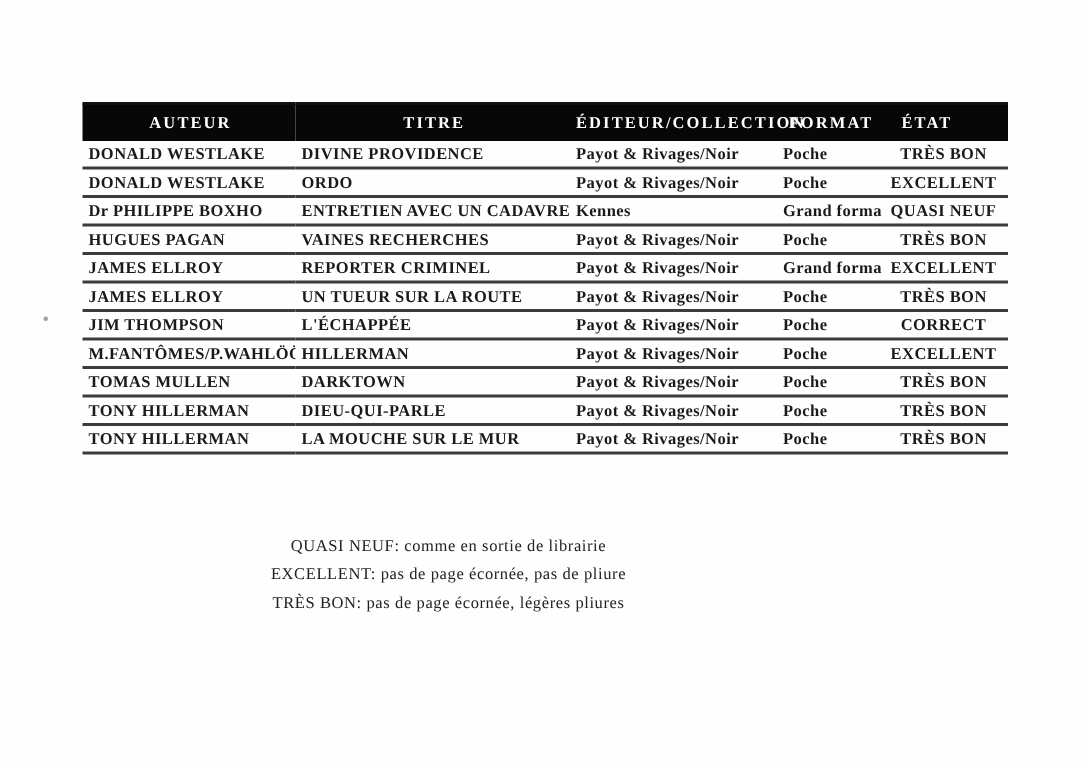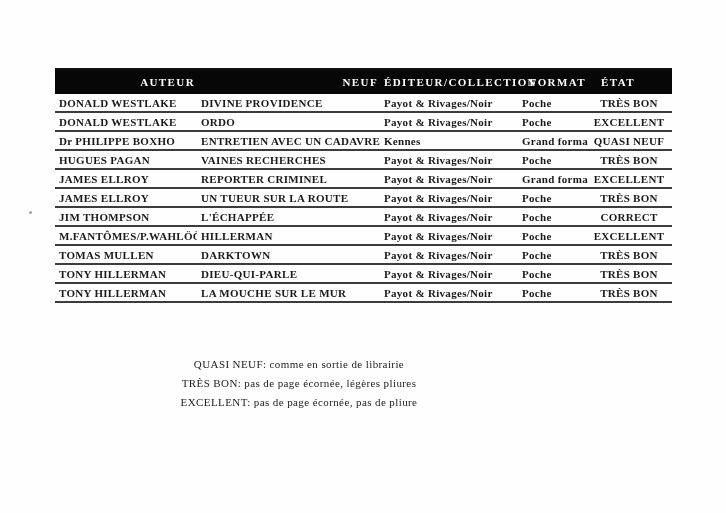--- a/index.html
+++ b/index.html
@@ -22,21 +22,21 @@
     width: 617px;
     border-collapse: collapse;
     table-layout: fixed;
   }
   .books-table thead th {
     background: #070707;
     color: #ffffff;
     font-size: 11px;
     font-weight: bold;
     letter-spacing: 1.4px;
-    text-align: right;
+    text-align: center;
     padding: 6px 2px 6px 4px;
     white-space: nowrap;
     border-top: 2px solid #111111;
   }
   .books-table thead th.col-etat {
     text-align: left;
     padding-left: 13px;
   }
   .books-table tbody td {
     font-size: 11px;
@@ -89,21 +89,21 @@
     <colgroup>
       <col style="width:142px">
       <col style="width:183px">
       <col style="width:138px">
       <col style="width:70px">
       <col style="width:84px">
     </colgroup>
     <thead>
       <tr>
         <th>AUTEUR</th>
-        <th>NEUF</th>
+        <th>TITRE</th>
         <th>ÉDITEUR/COLLECTION</th>
         <th>FORMAT</th>
         <th class="col-etat">ÉTAT</th>
       </tr>
     </thead>
     <tbody id="table-body">
         <tr>
       <td class="cell-auteur">DONALD WESTLAKE</td>
       <td class="cell-titre">DIVINE PROVIDENCE</td>
       <td class="cell-editeur">Payot &amp; Rivages/Noir</td>
@@ -182,24 +182,24 @@
     </tr>
       </tbody>
   </table>
 
   <div class="legend">
     <div class="legend-line">
       <span>QUASI NEUF:</span>
       <span>comme en sortie de librairie</span>
     </div>
     <div class="legend-line">
+      <span>EXCELLENT:</span>
+      <span>pas de page écornée, pas de pliure</span>
+    </div>
+    <div class="legend-line">
       <span>TRÈS BON:</span>
       <span>pas de page écornée, légères pliures</span>
     </div>
-    <div class="legend-line">
-      <span>EXCELLENT:</span>
-      <span>pas de page écornée, pas de pliure</span>
-    </div>
   </div>
 
   <div class="speck"></div>
 
 </div>
 
 </body></html>

